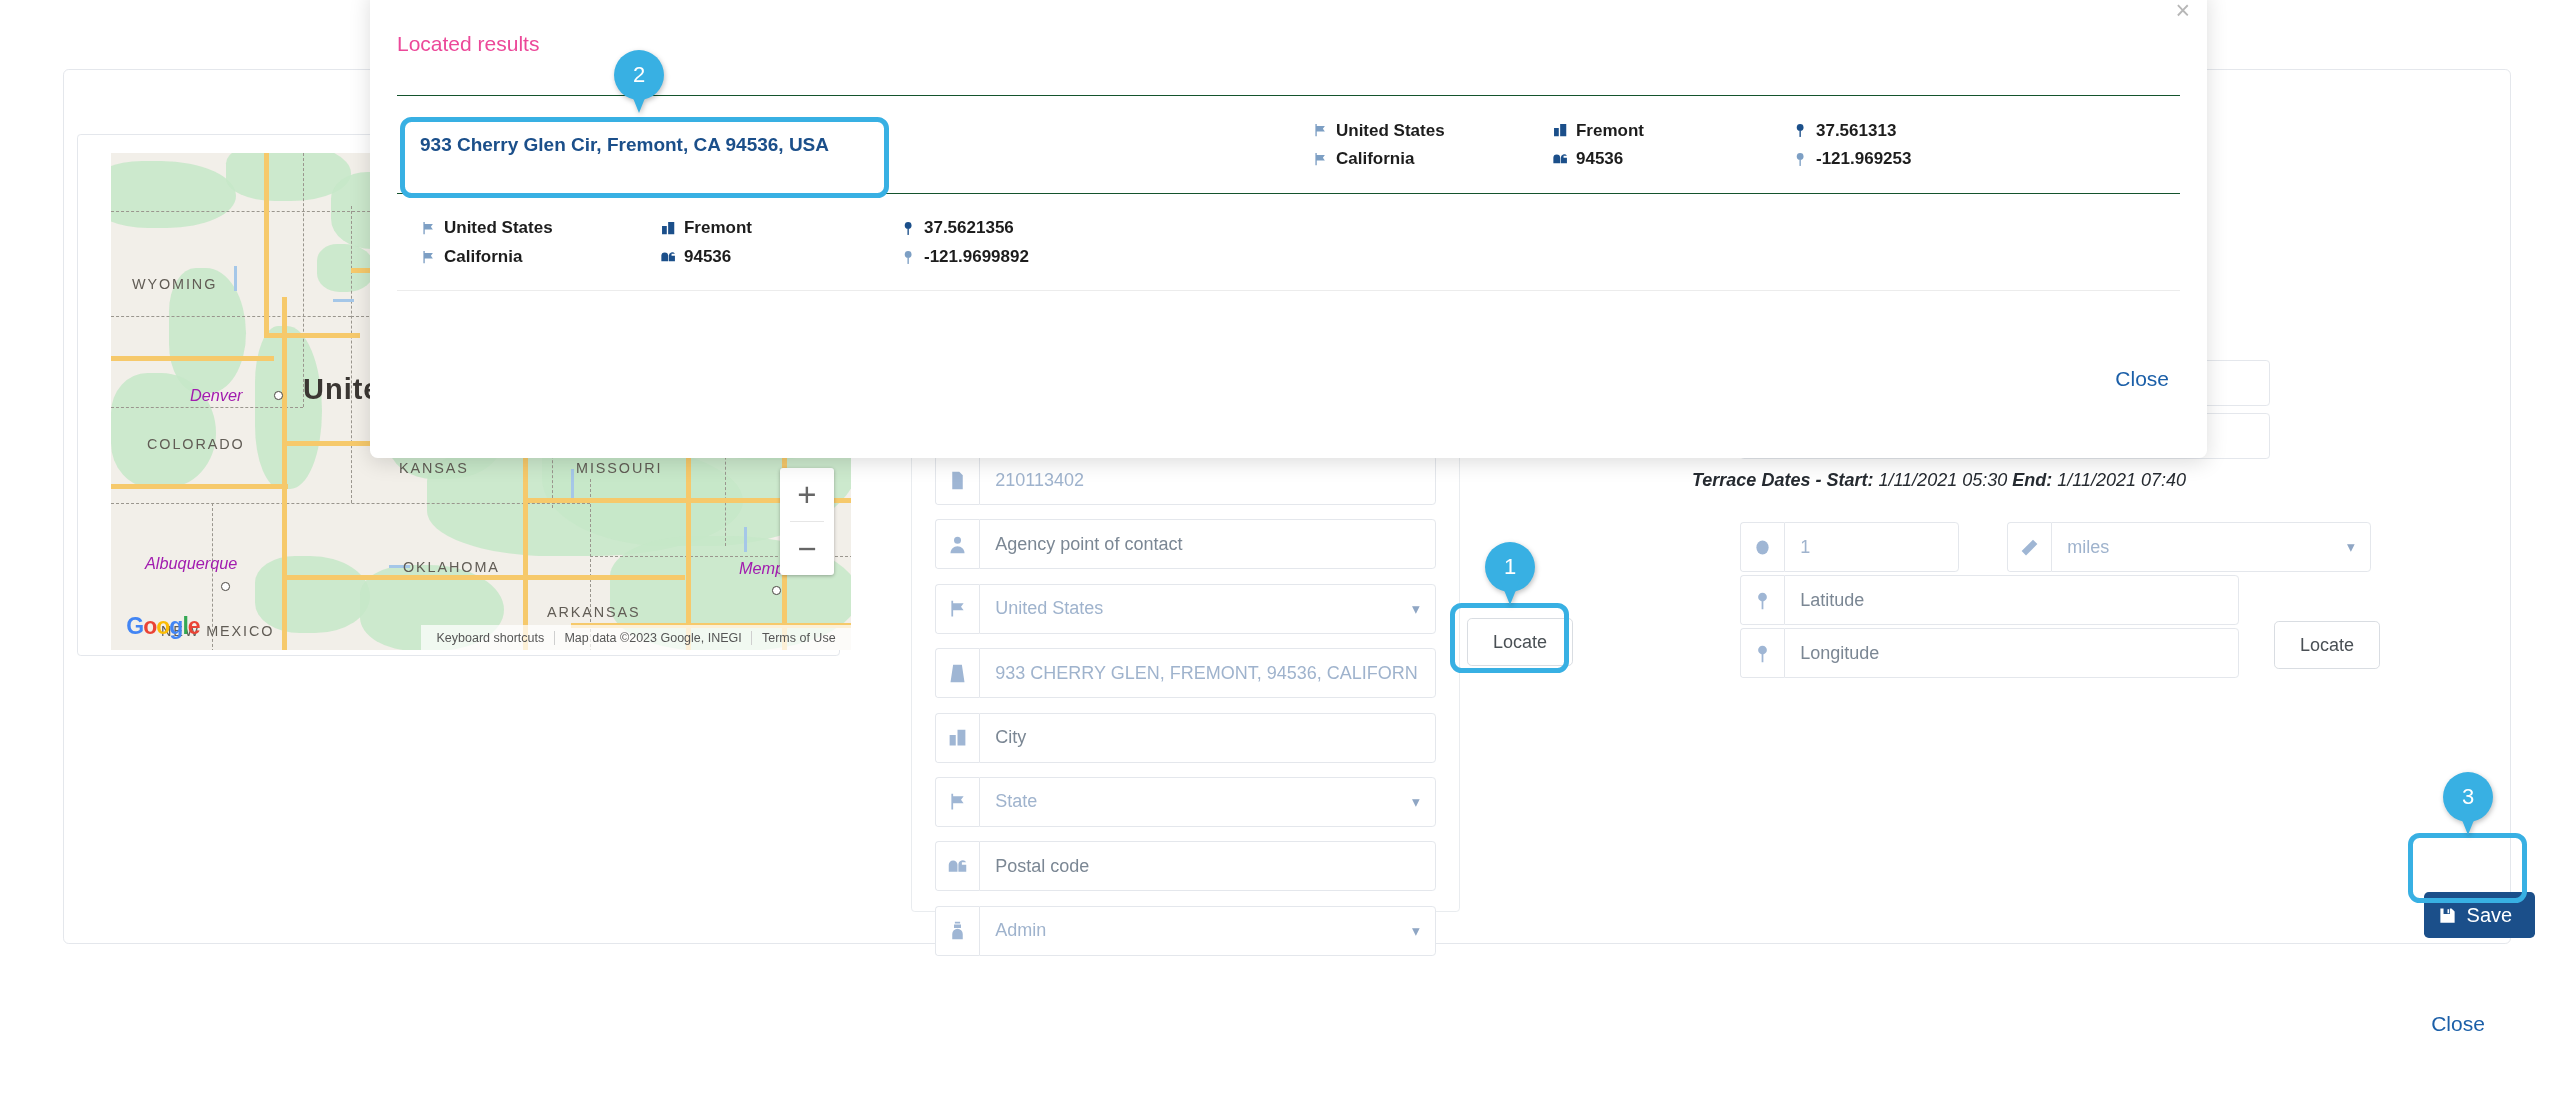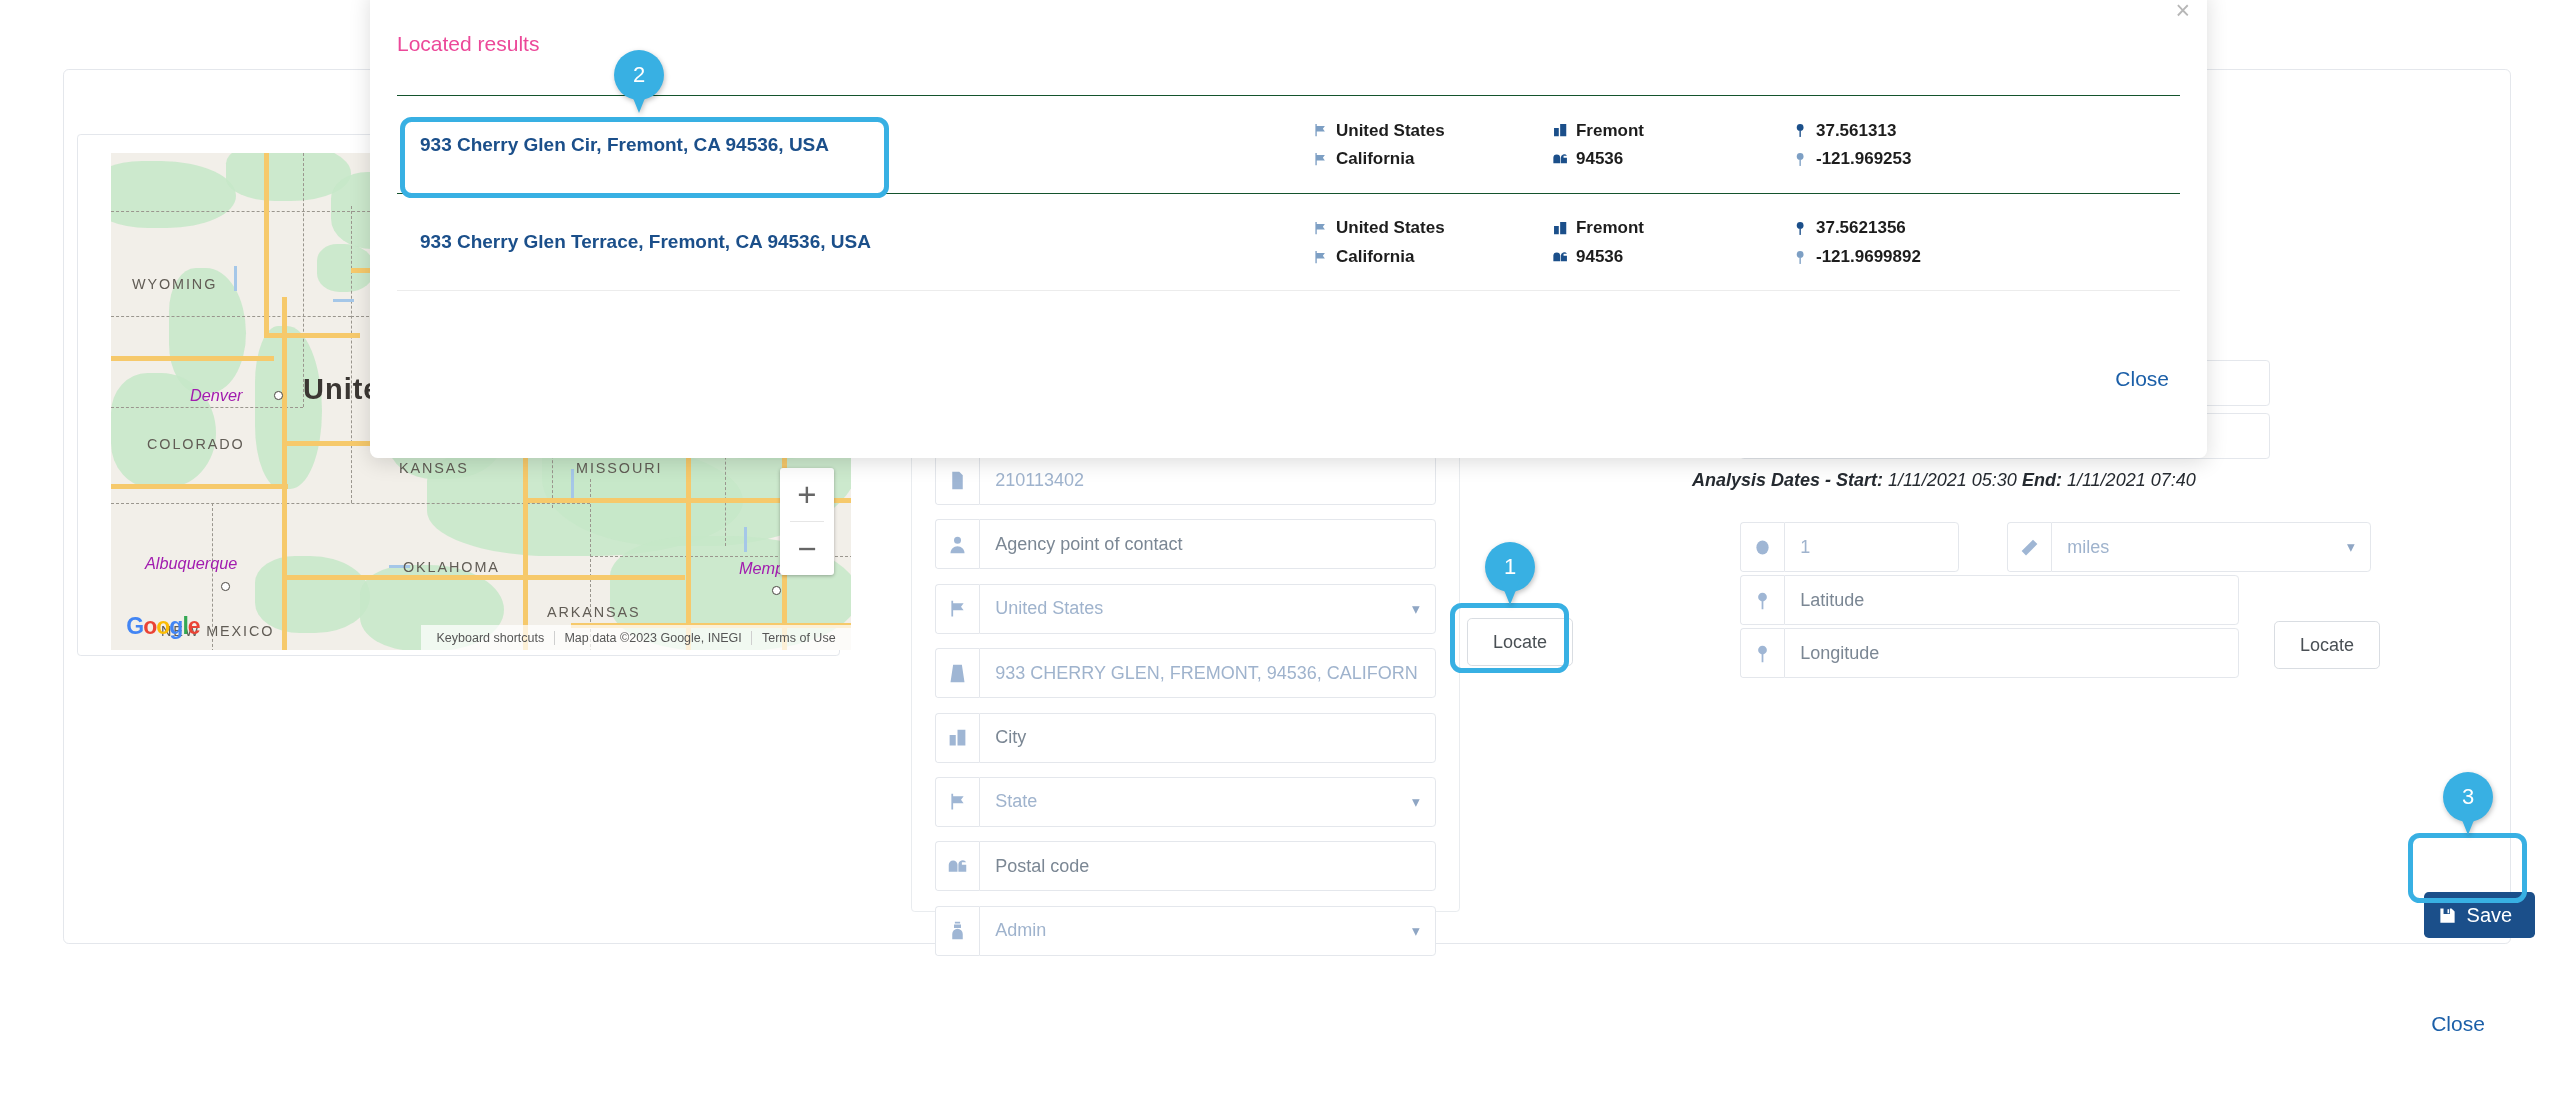--- a/index.html
+++ b/index.html
@@ -375,21 +375,21 @@
       </div>
     </div>
   </div>
 
   <button class="btn-plain" style="position:absolute; left:1467px; top:618px;">Locate</button>
 
   <div class="hidden-field" style="left:1740px; top:360px;"></div>
   <div class="hidden-field" style="left:1740px; top:413px;"></div>
 
   <div class="analysis-dates">
-    <b>Analysis Dates - Start:</b>
+    <b>Terrace Dates - Start:</b>
     <span>1/11/2021 05:30</span>
     <b>End:</b>
     <span>1/11/2021 07:40</span>
   </div>
 
   <div class="rp-row" style="left:1740px; top:522px; width:219px;">
     <div class="field-icon">
       <svg class="icon-svg" viewBox="0 0 24 24">
           <ellipse cx="12" cy="12" rx="7" ry="8"></ellipse>
         </svg>
@@ -488,21 +488,20 @@
             <svg viewBox="0 0 24 24" fill="#7d9fc4">
                 <circle cx="12" cy="8" r="5"></circle>
                 <rect x="11" y="12" width="2" height="10"></rect>
               </svg>
             <span>-121.969253</span>
           </div>
         </div>
       </div>
 
       <div class="result-row last">
-        <div class="result-addr">933 Cherry Glen Terrace, Fremont, CA 94536, USA</div>
         <div class="result-col">
           <div class="cell">
             <svg viewBox="0 0 24 24" fill="#7d9fc4">
                 <path d="M5 3v18h2v-7h12l-3-4 3-4H7V3z"></path>
               </svg>
             <span>United States</span>
           </div>
           <div class="cell">
             <svg viewBox="0 0 24 24" fill="#7d9fc4">
                 <path d="M5 3v18h2v-7h12l-3-4 3-4H7V3z"></path>

